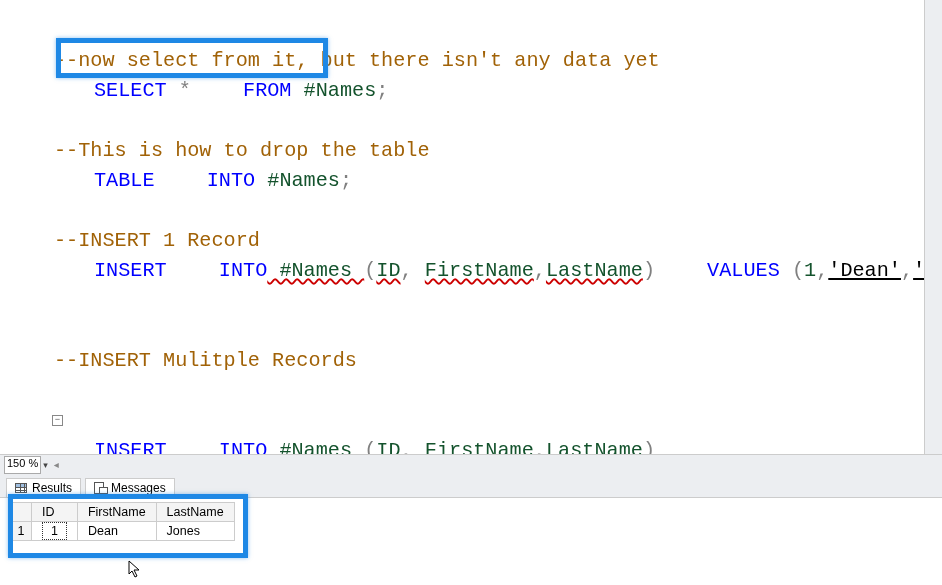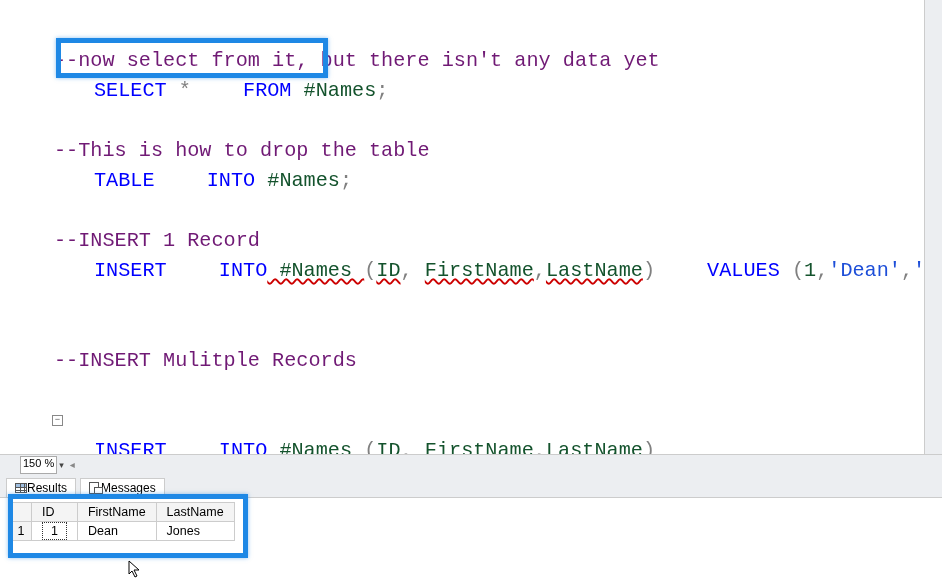--- a/index.html
+++ b/index.html
@@ -21,24 +21,24 @@
     position: relative;
   }
   .code-area {
     padding-left: 54px;
     padding-top: 16px;
     font-size: 20.2px;
     line-height: 30px;
     white-space: pre;
     font-family: Consolas, 'Courier New', monospace;
   }
-  .comment { color: #701a75; }
+  .comment { color: #a16207; }
   .keyword { color: #0000ff; margin-left: 40px; }
   .identifier { color: #14532d; }
-  .string { color: #1d4ed8; }
+  .string { color: #000000; text-decoration: underline; }
   .gray { color: #808080; }
   .squiggle {
     text-decoration-line: underline;
     text-decoration-style: wavy;
     text-decoration-color: #cc0000;
     text-underline-offset: 2px;
   }
   .highlight-box1 {
     position: absolute;
     left: 56px;
@@ -69,21 +69,21 @@
     border-top: 1px solid #ccc;
     display: flex;
     align-items: center;
     font-family: 'Segoe UI', Tahoma, sans-serif;
     font-size: 12px;
   }
   .zoom-select {
     height: 18px;
     border: 1px solid #aaa;
     font-size: 11px;
-    margin-left: 20px;
+    margin-left: 4px;
     background: #fff;
     padding: 0 2px;
   }
   .zoom-arrow { font-size: 9px; color: #444; margin: 0 6px 0 2px; }
   .tabs-row {
     height: 24px;
     background: #eceef1;
     display: flex;
     align-items: flex-end;
     font-family: 'Segoe UI', Tahoma, sans-serif;
@@ -92,20 +92,21 @@
     padding-left: 6px;
     gap: 4px;
   }
   .tab-btn {
     background: #fff;
     border: 1px solid #ccc;
     border-bottom: none;
     padding: 2px 8px;
     display: flex;
     align-items: center;
+    gap: 5px;
     cursor: pointer;
   }
   .icon-grid {
     width: 12px; height: 10px;
     background:
       linear-gradient(#555,#555), linear-gradient(#555,#555),
       linear-gradient(#555,#555), linear-gradient(#555,#555),
       linear-gradient(#a0bfe0,#a0bfe0);
     background-size: 12px 1px, 12px 1px, 1px 10px, 1px 10px, 12px 3px;
     background-position: 0 3px, 0 6px, 4px 0, 8px 0, 0 0;

